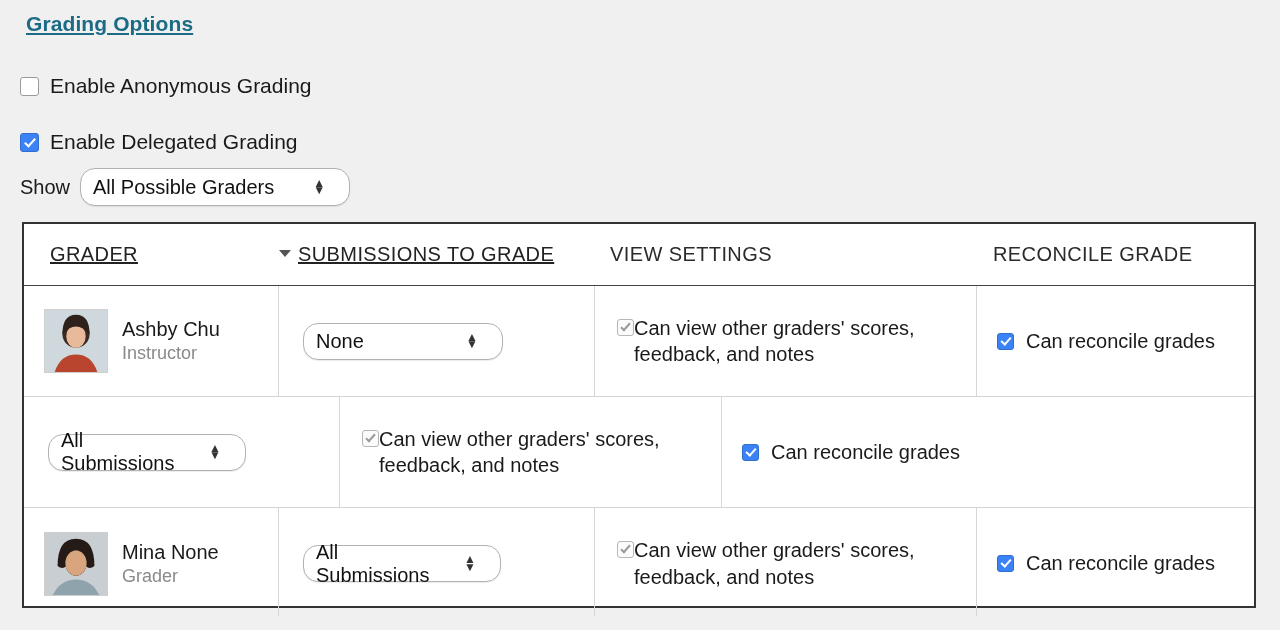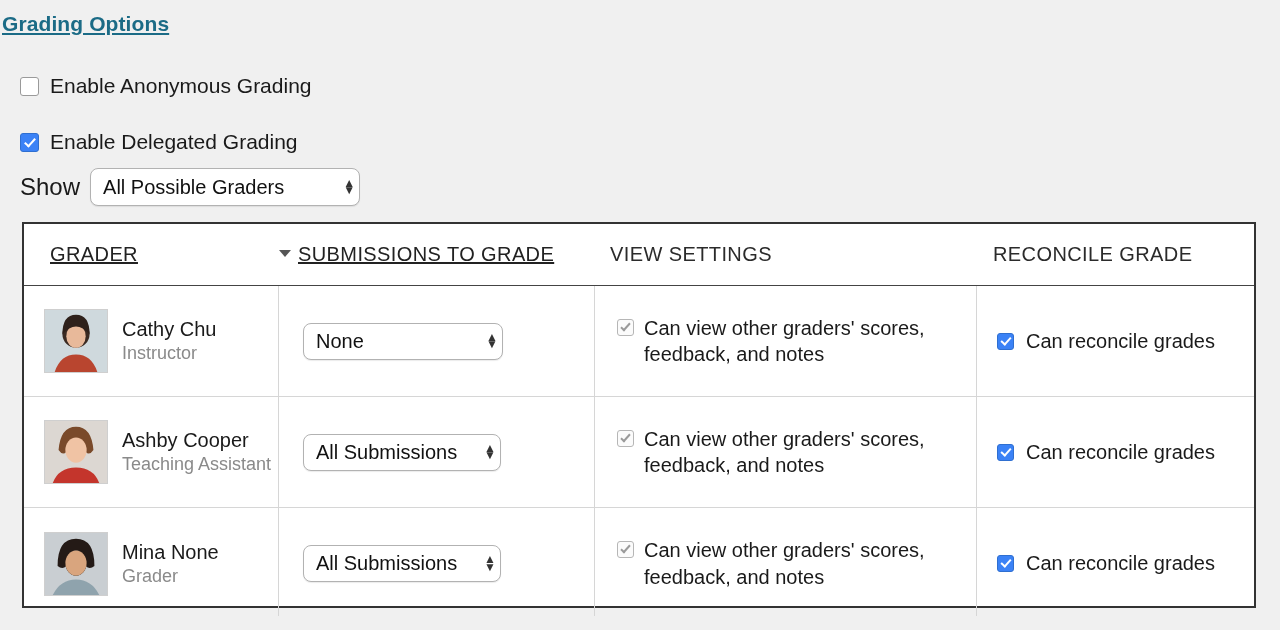--- a/index.html
+++ b/index.html
@@ -18,21 +18,21 @@
     position: relative;
     width: 1280px;
     height: 630px;
     box-sizing: border-box;
     padding: 0;
     background: #f0f0f0;
   }
   
   .section-title {
     position: absolute;
-    left: 2px;
+    left: 26px;
     top: 12px;
     font-size: 21px;
     font-weight: bold;
     color: #1b6b86;
     text-decoration: underline;
     letter-spacing: 0.1px;
   }
 
   
   .opt-row {
@@ -104,31 +104,31 @@
   
   .show-row {
     position: absolute;
     left: 20px;
     top: 168px;
     display: flex;
     align-items: center;
     gap: 10px;
   }
   .show-label {
-    font-size: 24px;
+    font-size: 20px;
     color: #1a1a1a;
   }
   .select {
     display: inline-flex;
     align-items: center;
     justify-content: space-between;
     background: #fff;
     border: 1px solid #b2b2b2;
-    border-radius: 8px;
-    padding: 4px 4px 4px 12px;
+    border-radius: 15px;
+    padding: 4px 24px 4px 12px;
     box-shadow: 0 1px 1px rgba(0,0,0,0.08);
     font-size: 20px;
     color: #111;
     gap: 12px;
     box-sizing: border-box;
   }
   .select .caret {
     display: inline-flex;
     flex-direction: column;
     align-items: center;
@@ -236,21 +236,21 @@
   .subs-cell { justify-content: flex-start; padding-left: 24px; }
   .sel-sub { height: 37px; }
   #sub-select-0 { width: 200px; }
   #sub-select-1 { width: 198px; }
   #sub-select-2 { width: 198px; }
 
   .view-cell { padding-left: 22px; padding-right: 8px; }
   .view-inner {
     display: flex;
     align-items: flex-start;
-    gap: 10px;
+    gap: 0;
   }
   .view-text {
     font-size: 20px;
     line-height: 1.32;
     color: #1a1a1a;
     max-width: 330px;
   }
   .view-inner .cb { margin-top: 4px; }
 
   .rec-cell { padding-left: 20px; gap: 12px; }
@@ -316,21 +316,21 @@
         <span class="avatar">
           <svg viewBox="0 0 64 64" preserveAspectRatio="xMidYMid slice">
             <rect width="64" height="64" fill="#cfd9dd"></rect>
             <circle cx="32" cy="25" r="14" fill="#3a2a22"></circle>
             <ellipse cx="32" cy="27" rx="10" ry="12" fill="#e8b99a"></ellipse>
             <path d="M18 25 q14 -16 28 0 q0 -20 -14 -20 q-14 0 -14 20z" fill="#2e211b"></path>
             <path d="M10 64 q6 -18 22 -18 q16 0 22 18z" fill="#b9452f"></path>
           </svg>
         </span>
         <span>
-          <div class="grader-name">Cathy Chu</div>
+          <div class="grader-name">Ashby Chu</div>
           <div class="grader-role">Instructor</div>
         </span>
       </div>
       <div class="cell col-subs subs-cell">
         <span class="select sel-sub" id="sub-select-0">
           <span>None</span>
           <span class="caret">
               <span>▲</span>
               <span>▼</span>
             </span>
@@ -342,34 +342,20 @@
           <span class="view-text">Can view other graders' scores, feedback, and notes</span>
         </span>
       </div>
       <div class="cell col-rec rec-cell last">
         <span class="cb cb-small checked"></span>
         <span class="rec-text">Can reconcile grades</span>
       </div>
     </div>
 
     <div class="row">
-      <div class="cell col-grader grader-cell">
-        <span class="avatar">
-          <svg viewBox="0 0 64 64" preserveAspectRatio="xMidYMid slice">
-            <rect width="64" height="64" fill="#dcd7d2"></rect>
-            <path d="M14 30 q2 -24 18 -24 q16 0 18 24 q-4 6 -8 2 q-2 -14 -10 -14 q-8 0 -10 14 q-4 4 -8 -2z" fill="#7a4a2a"></path>
-            <ellipse cx="32" cy="30" rx="11" ry="13" fill="#f0c3a4"></ellipse>
-            <path d="M8 64 q6 -16 24 -16 q18 0 24 16z" fill="#c4352c"></path>
-          </svg>
-        </span>
-        <span>
-          <div class="grader-name">Ashby Cooper</div>
-          <div class="grader-role">Teaching Assistant</div>
-        </span>
-      </div>
       <div class="cell col-subs subs-cell">
         <span class="select sel-sub" id="sub-select-1">
           <span>All Submissions</span>
           <span class="caret">
               <span>▲</span>
               <span>▼</span>
             </span>
         </span>
       </div>
       <div class="cell col-view view-cell">

